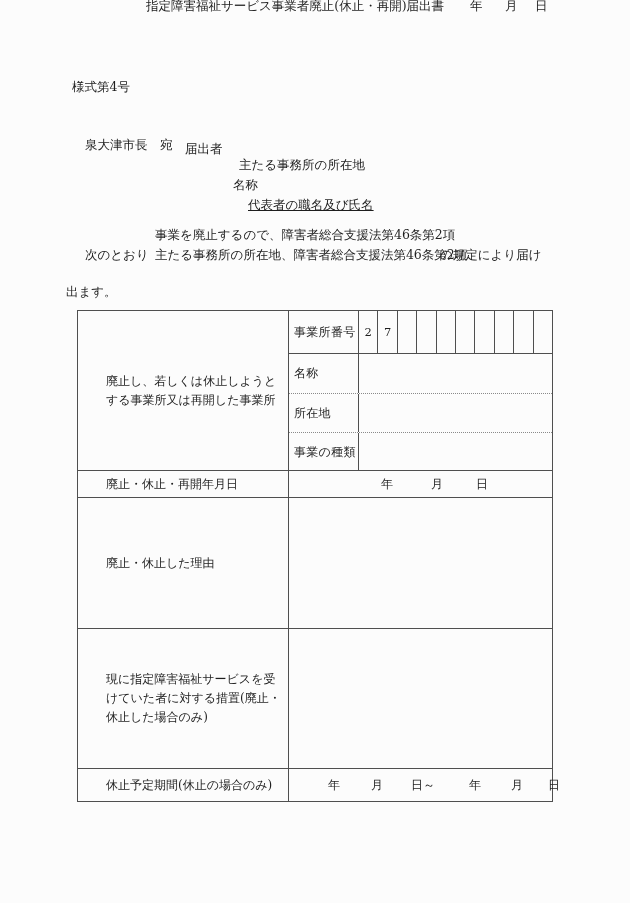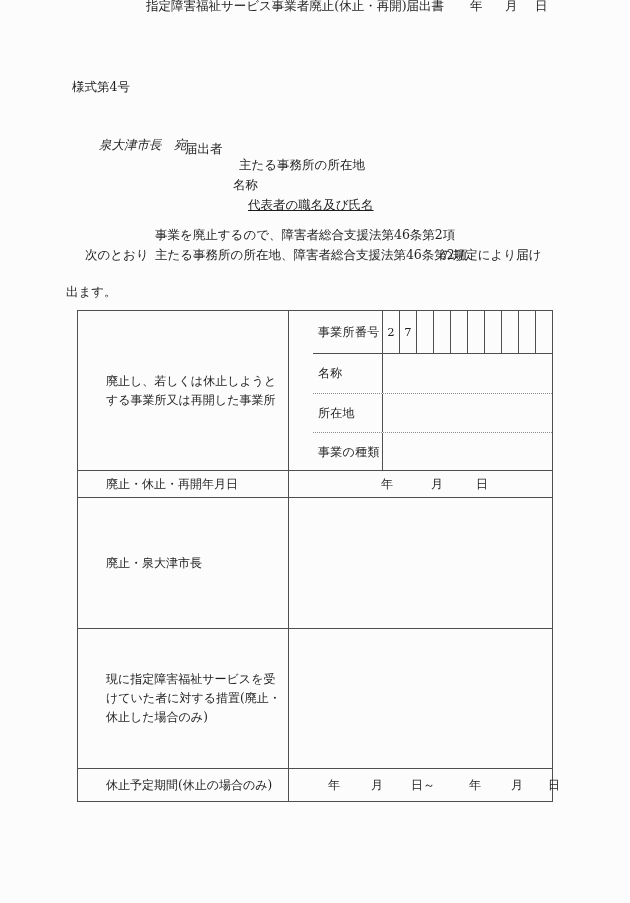--- a/index.html
+++ b/index.html
@@ -37,21 +37,21 @@
     display:flex; align-items:center;
     line-height:19px;
     margin-left:21px;
   }
   .lcell .wrap { white-space:normal; }
   .rcell { flex:1; position:relative; }
 
   
   .block { height:160px; flex:0 0 160px; }
   .block-right { flex:1; display:flex; flex-direction:column; }
-  .subrow { display:flex;margin-left:24px; }
+  .subrow { display:flex; }
   .subrow .sublabel {
     width:70px; flex:0 0 70px;
     border-right:1px solid #4f4f4f;
     display:flex; align-items:center;
     padding-left:5px; letter-spacing:0.3px;
   }
   .subrow .subval { flex:1; }
   .row-num   { height:43px; flex:0 0 43px; border-bottom:1px solid #4f4f4f; }
   .row-name  { height:40px; flex:0 0 40px; border-bottom:1px dotted #8a8a8a; }
   .row-addr  { height:39px; flex:0 0 39px; border-bottom:1px dotted #8a8a8a; }
@@ -84,21 +84,21 @@
   <div class="line" style="left:72px; top:81px;">様式第4号</div>
 
   <div class="line title-line">指定障害福祉サービス事業者廃止(休止・再開)届出書</div>
 
   <div class="hdate">
     <span class="y">年</span>
     <span class="m">月</span>
     <span class="d">日</span>
   </div>
 
-  <div class="line" style="left:99px; top:139px;font-style:italic;">泉大津市長　宛</div>
+  <div class="line" style="left:85px; top:139px;">泉大津市長　宛</div>
 
   <div class="line" style="left:185px; top:143px;">届出者</div>
   <div class="line" style="left:239px; top:159px;">主たる事務所の所在地</div>
   <div class="line" style="left:233px; top:179px;">名称</div>
   <div class="line" style="left:248px; top:199px;text-decoration:underline;">代表者の職名及び氏名</div>
 
   <div class="line" style="left:155px; top:229px;">事業を廃止するので、障害者総合支援法第46条第2項</div>
   <div class="line" style="left:85px; top:249px;">次のとおり</div>
   <div class="line" style="left:155px; top:249px;">主たる事務所の所在地、障害者総合支援法第46条第2項</div>
   <div class="line" style="left:440px; top:249px;">の規定により届け</div>
@@ -152,21 +152,21 @@
       </div>
       <div class="rcell dv1">
         <span class="pos y">年</span>
         <span class="pos m">月</span>
         <span class="pos d">日</span>
       </div>
     </div>
 
     <div class="trow row-reason">
       <div class="lcell">
-        <span class="wrap">廃止・泉大津市長</span>
+        <span class="wrap">廃止・休止した理由</span>
       </div>
       <div class="rcell"></div>
     </div>
 
     <div class="trow row-measure">
       <div class="lcell">
         <span class="wrap">現に指定障害福祉サービスを受けていた者に対する措置(廃止・休止した場合のみ)</span>
       </div>
       <div class="rcell"></div>
     </div>

